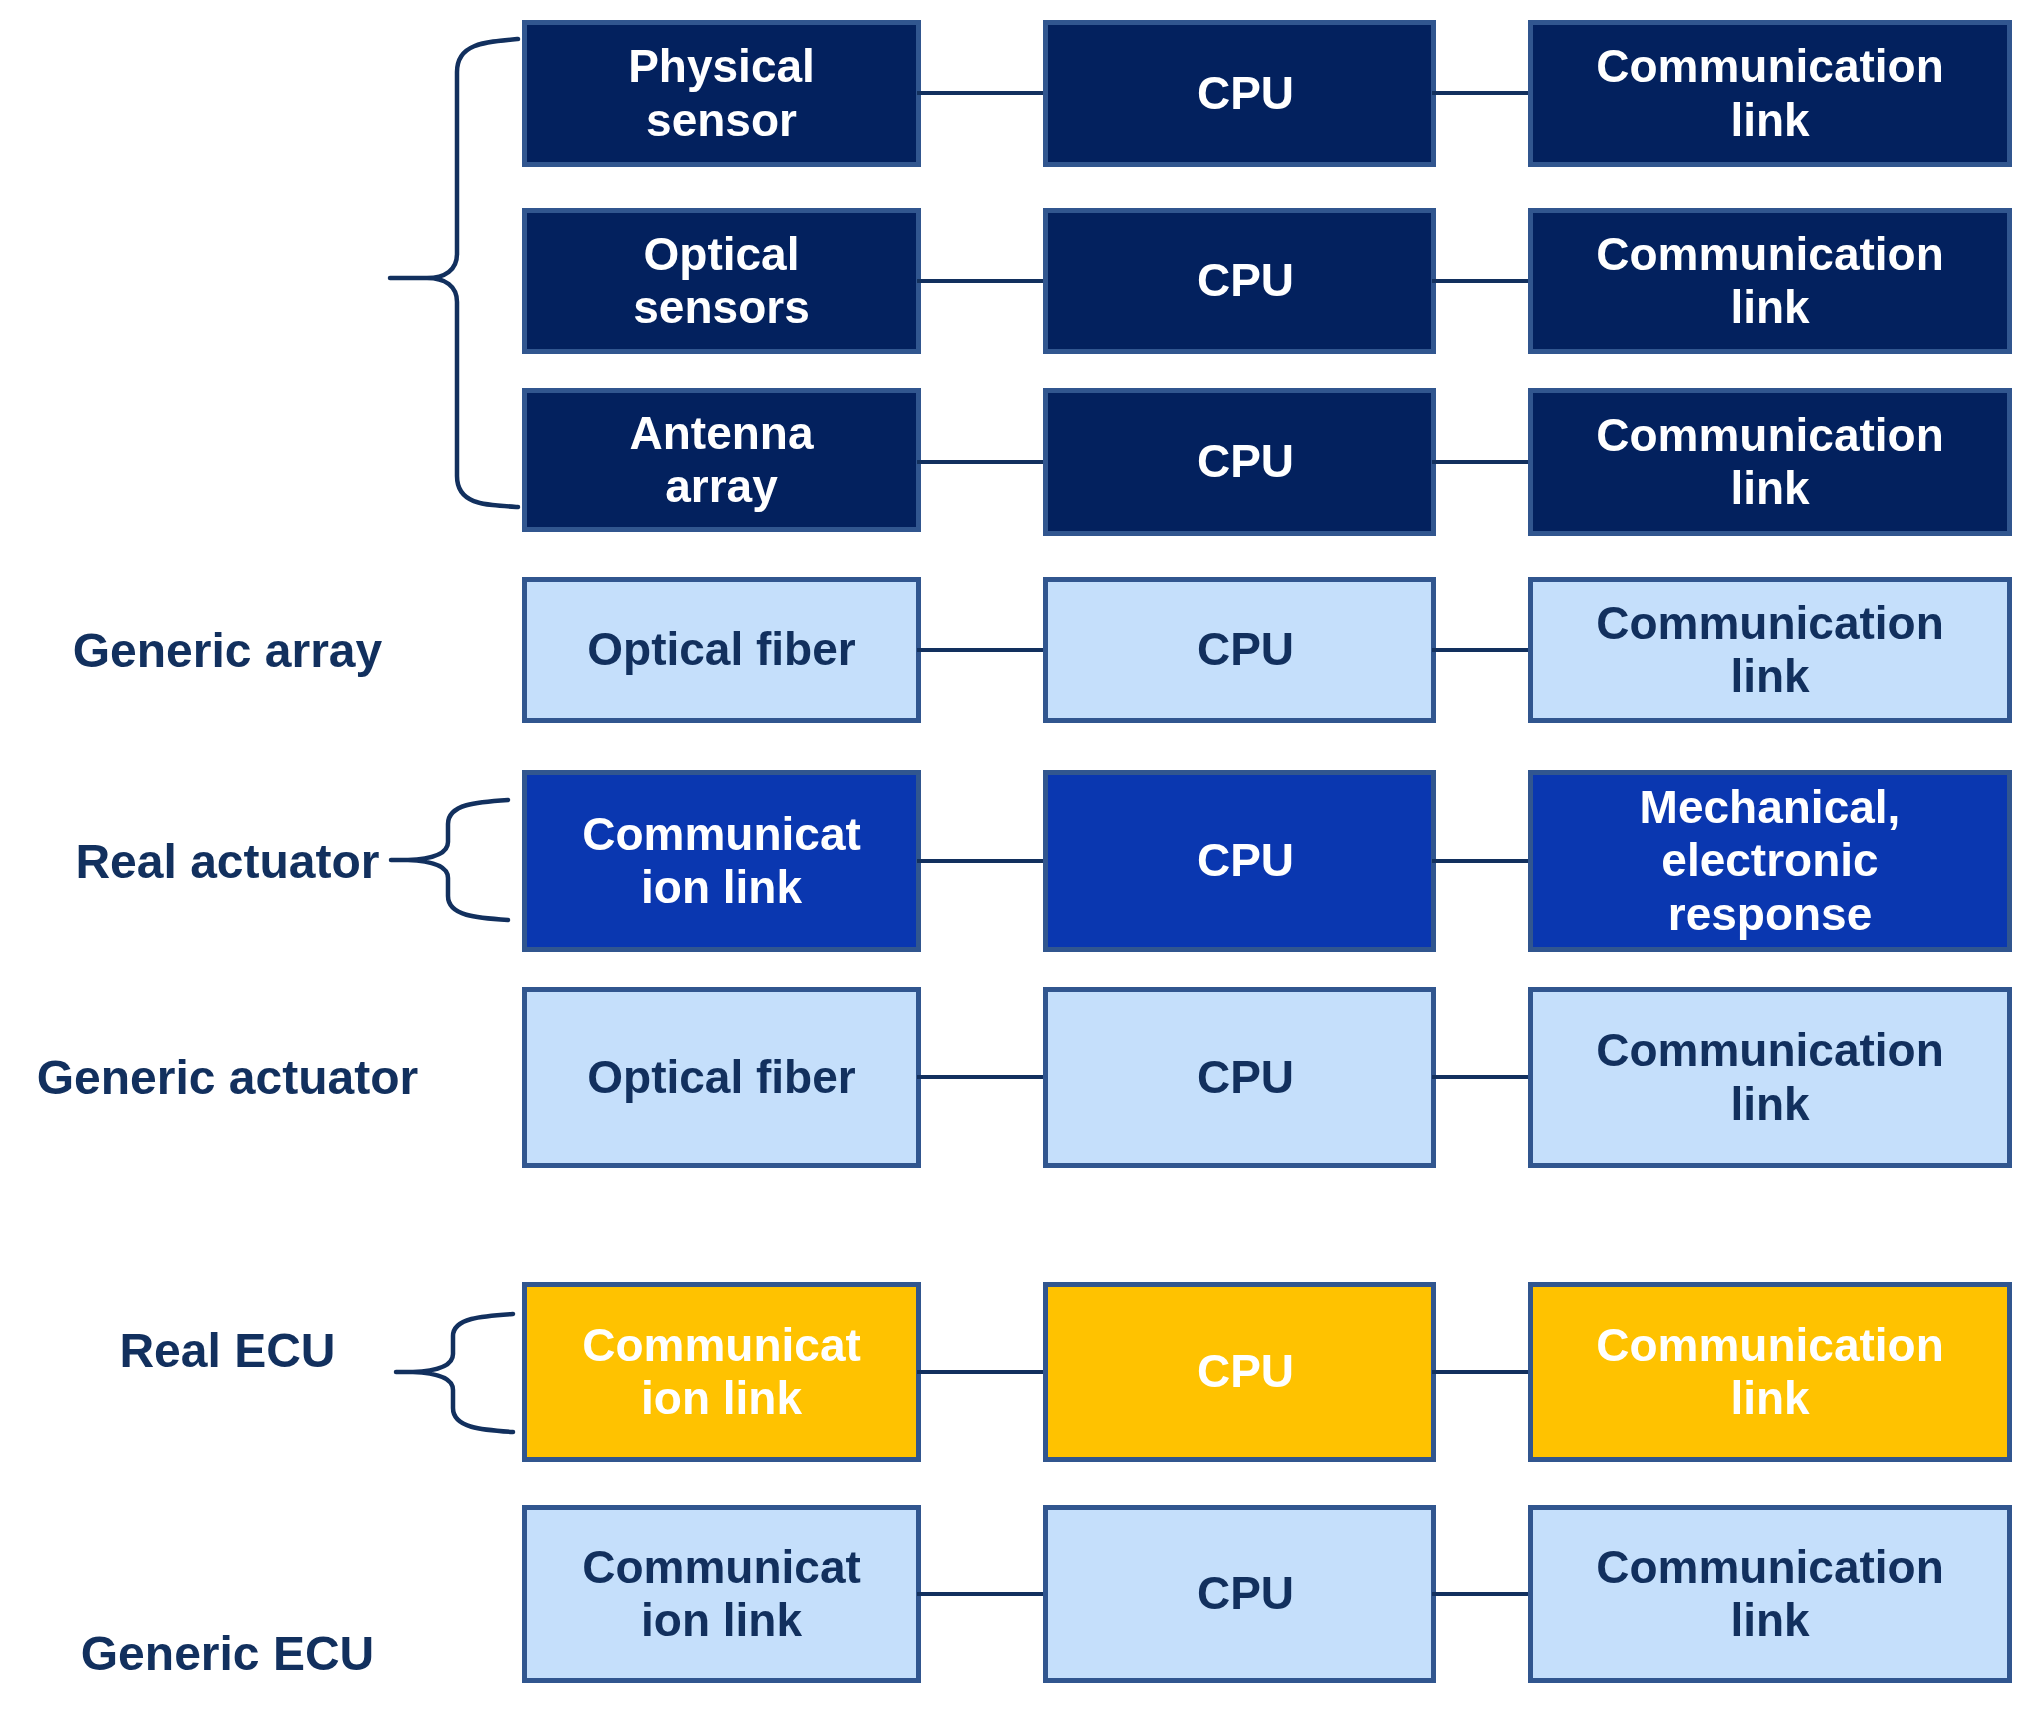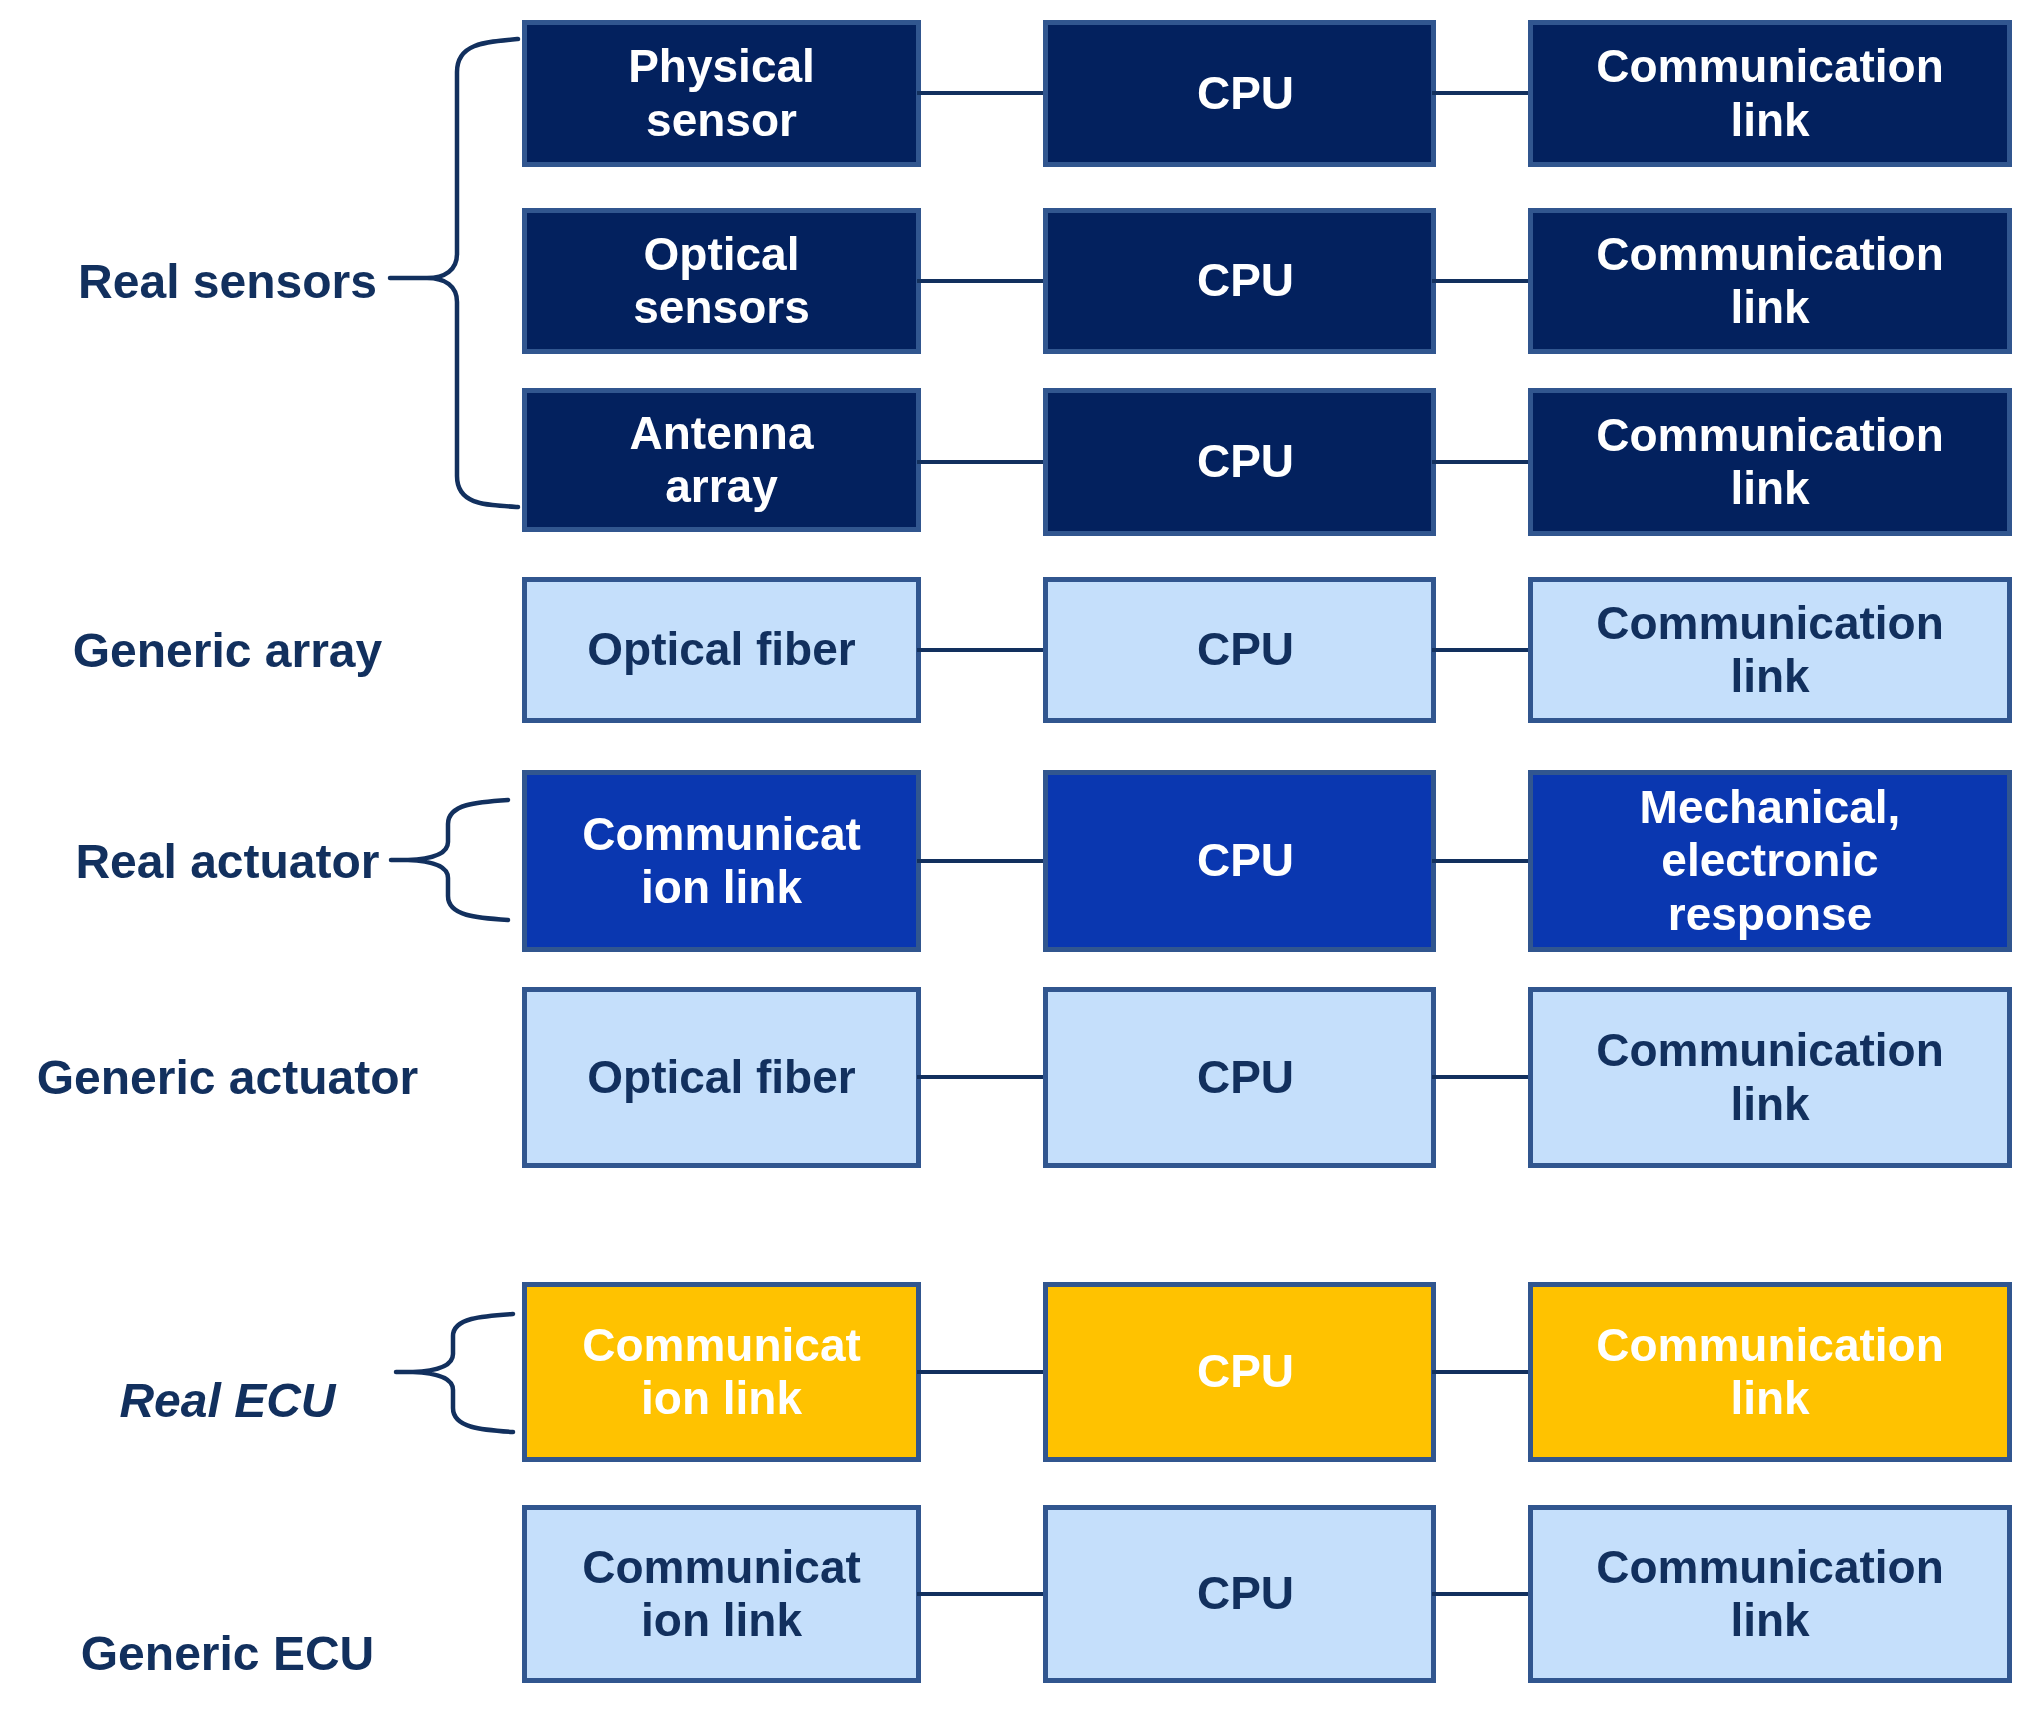--- a/index.html
+++ b/index.html
@@ -50,25 +50,24 @@
     background:#12305E;
   }
   .brace{position:absolute;}
   .brace path{fill:none;stroke:#12305E;stroke-width:4.5;stroke-linecap:round;}
 </style>
 </head>
 <body>
 
 <div class="canvas">
 
-  <div class="row-label" style="top:247px;">Real sensors</div>
   <div class="row-label" style="top:616px;">Generic array</div>
   <div class="row-label" style="top:827px;">Real actuator</div>
   <div class="row-label" style="top:1043px;">Generic actuator</div>
-  <div class="row-label" style="top:1366px;font-style:italic;">Real ECU</div>
+  <div class="row-label" style="top:1316px;">Real ECU</div>
   <div class="row-label" style="top:1619px;">Generic ECU</div>
 
   <svg class="brace" style="left:385px;top:28px;" width="140" height="488" viewBox="0 0 140 488">
     <path d="M133 11 C98 14 72 16 72 44 L72 226 C72 242 60 250 42 250 C60 250 72 258 72 274 L72 448 C72 476 98 477 133 479 M5 250 L42 250"></path>
   </svg>
   <svg class="brace" style="left:385px;top:794px;" width="130" height="132" viewBox="0 0 130 132">
     <path d="M123 6 C92 8 63 10 63 30 L63 48 C63 60 48 65 23 66 C48 67 63 72 63 84 L63 102 C63 122 92 124 123 126 M6 66 L23 66"></path>
   </svg>
   <svg class="brace" style="left:390px;top:1308px;" width="130" height="130" viewBox="0 0 130 130">
     <path d="M123 6 C92 8 63 10 63 28 L63 46 C63 58 48 63 23 64 C48 65 63 70 63 82 L63 100 C63 120 92 122 123 124 M6 64 L23 64"></path>

